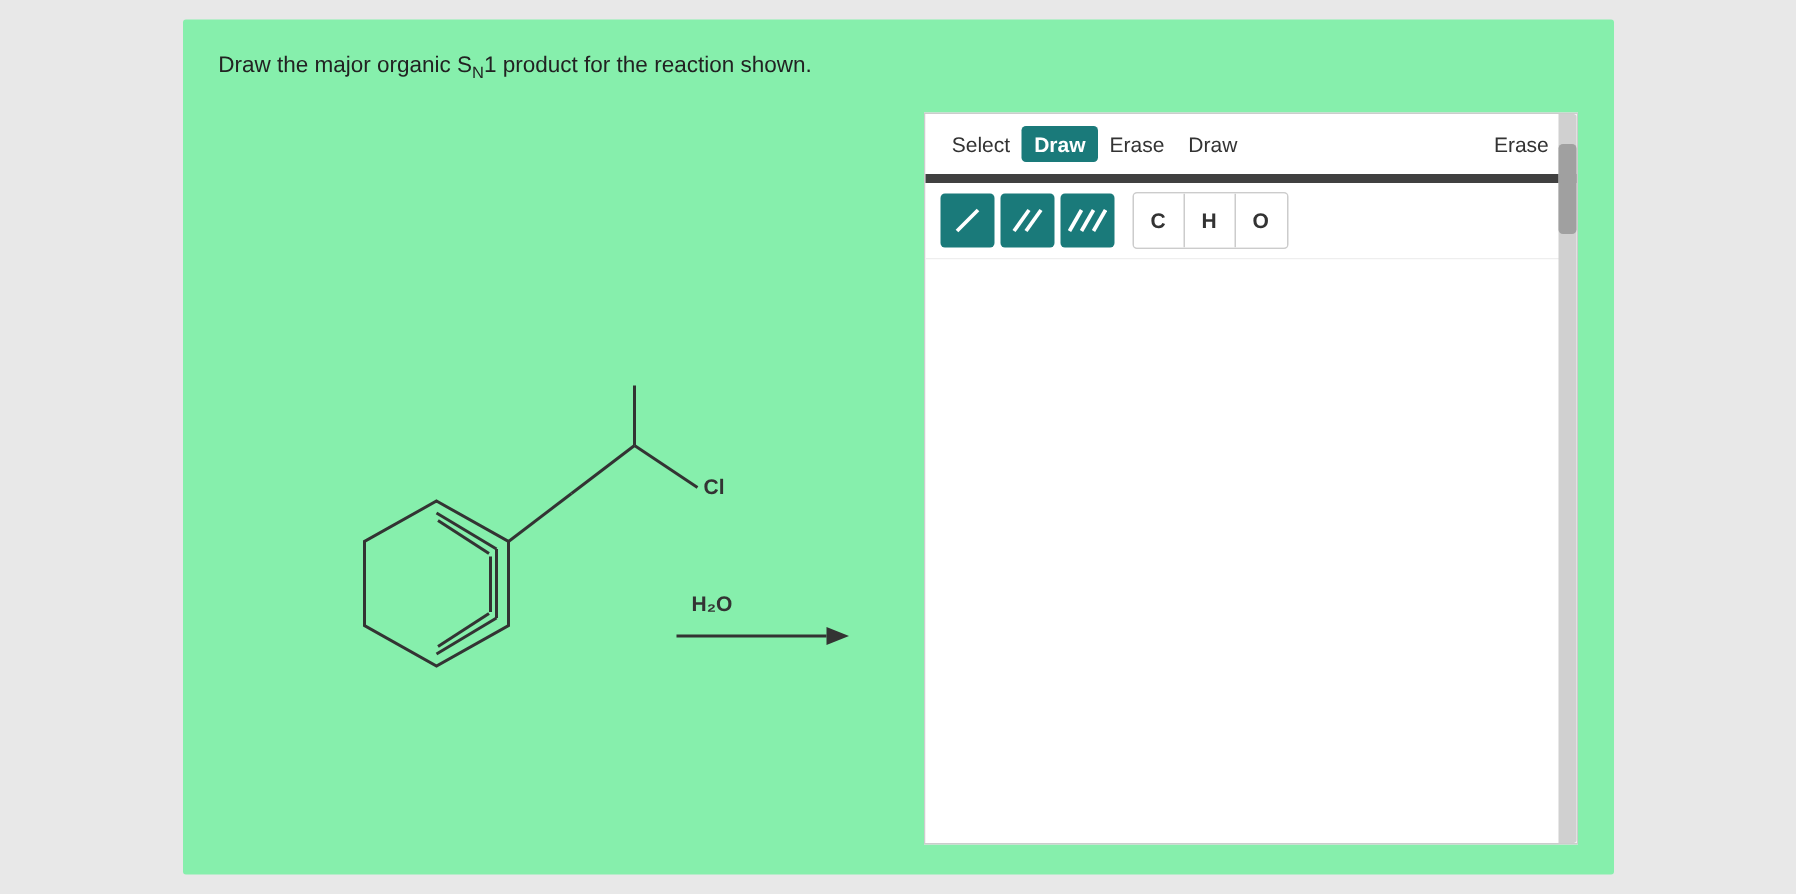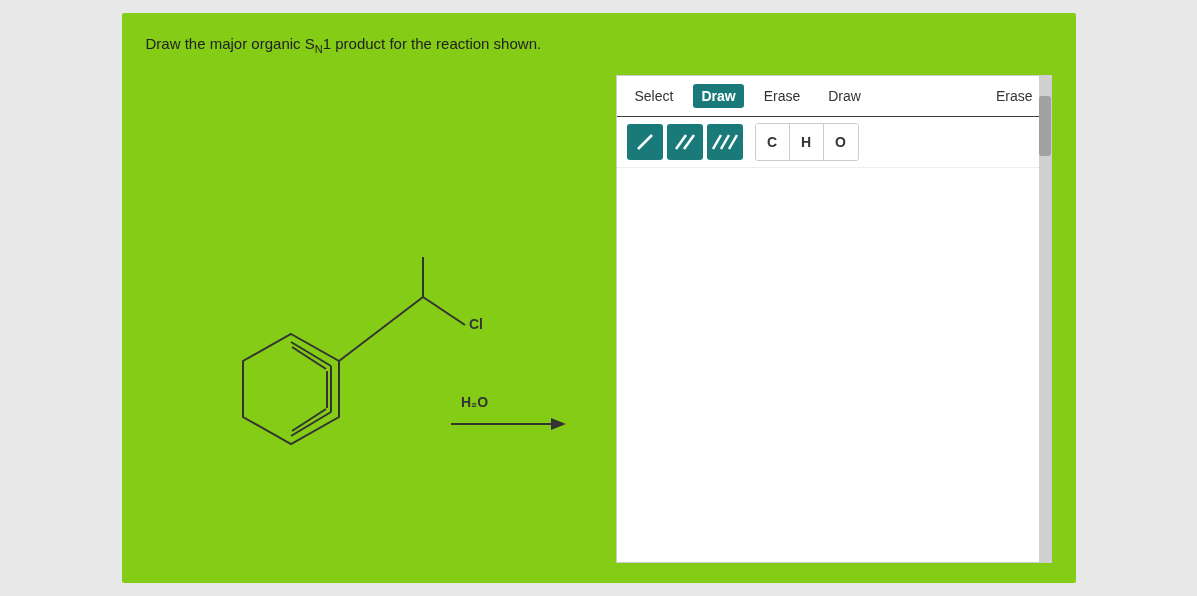--- a/index.html
+++ b/index.html
@@ -7,21 +7,21 @@
       background: #e8e8e8;
       font-family: Arial, sans-serif;
       width: 1197px;
       height: 596px;
       overflow: hidden;
       display: flex;
       align-items: center;
       justify-content: center;
     }
     .page-container {
-      background: #84cc16;
+      background: #86efac;
       width: 954px;
       height: 570px;
       border-radius: 2px;
       padding: 20px 24px;
       position: relative;
       display: flex;
       flex-direction: column;
     }
     .question-text {
       font-size: 15px;
@@ -53,23 +53,22 @@
       border: 1px solid #ccc;
       background: #fff;
       display: flex;
       flex-direction: column;
       position: relative;
       min-height: 400px;
     }
     .toolbar {
       display: flex;
       align-items: flex-end;
-      border-bottom: 1px solid #404040;
+      border-bottom: 6px solid #404040;
       padding: 8px 10px;
-      gap: 12px;
       background: #fff;
     }
     .toolbar-btn {
       background: none;
       border: none;
       cursor: pointer;
       font-size: 14px;
       color: #333;
       padding: 4px 8px;
       border-radius: 3px;

